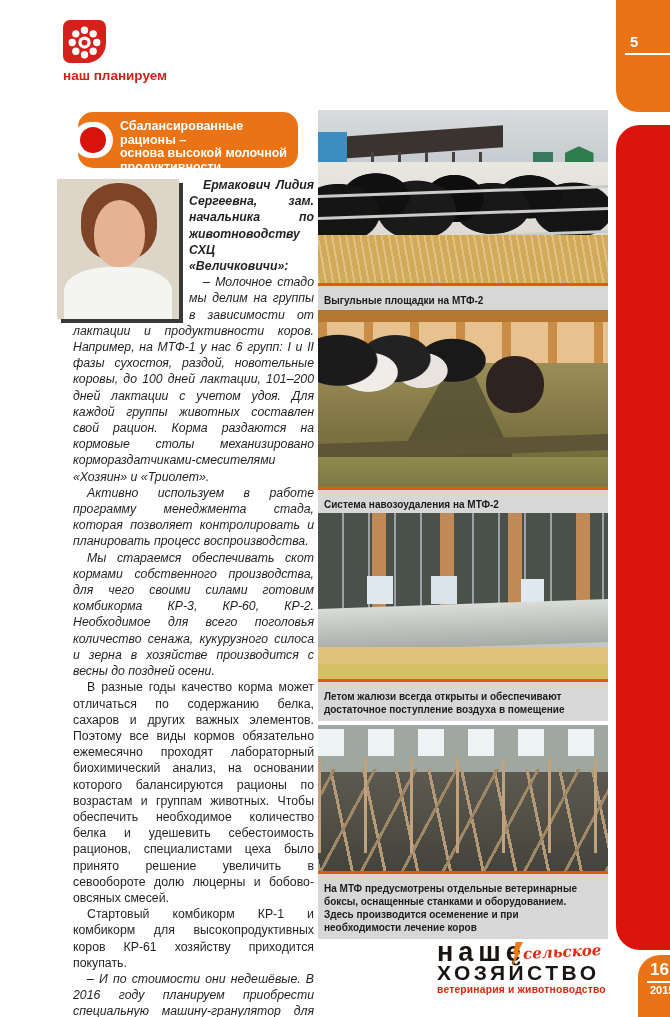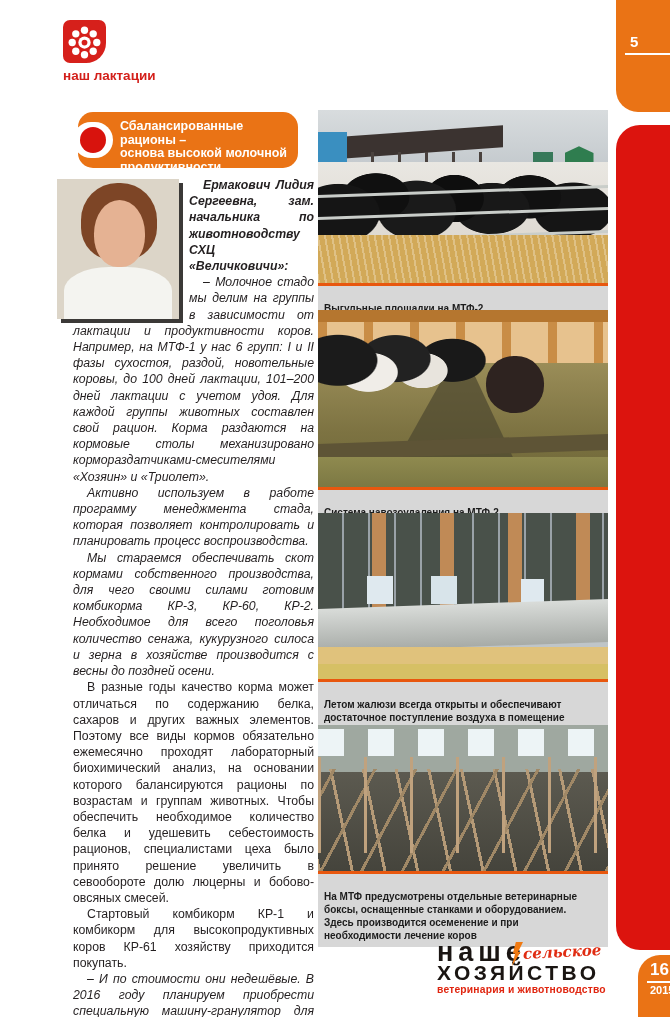--- a/index.html
+++ b/index.html
@@ -34,21 +34,21 @@
   
   .portrait{float:left;width:122px;height:140px;margin:2px 10px 3px 0;position:relative;
             background:#dcd5c8;box-shadow:4px 4px 0 rgba(25,22,20,.85);overflow:hidden;}
   .po-hair{position:absolute;left:20%;top:3%;width:62%;height:55%;background:#7d4526;border-radius:48% 48% 42% 42%;}
   .po-face{position:absolute;left:30%;top:15%;width:42%;height:48%;background:#e5b293;border-radius:50% 50% 46% 46%;}
   .po-body{position:absolute;left:6%;top:63%;width:88%;height:40%;background:#f4f4f0;border-radius:42% 42% 0 0;}
   
   .figure{position:absolute;left:318px;width:290px;}
   .photo{width:290px;position:relative;overflow:hidden;background:#bfc5c8;}
   .orange-rule{height:3px;background:#e8570e;}
-  .caption{background:#d7d7d7;color:#1c1c1c;font-size:10px;font-weight:bold;line-height:13px;padding:16px 10px 5px 6px;}
+  .caption{background:#d7d7d7;color:#1c1c1c;font-size:10px;font-weight:bold;line-height:13px;padding:8px 10px 5px 6px;}
   .layer{position:absolute;}
   
   .p1{height:173px;}
   .p1 .sky{left:0;top:0;right:0;height:36%;background:linear-gradient(#d8dcde,#c2c8cc);}
   .p1 .shed{left:8%;top:12%;width:56%;height:13%;background:#3b3330;transform:skewY(-4deg);}
   .p1 .shed-legs{left:10%;top:24%;width:52%;height:11%;background:repeating-linear-gradient(90deg,transparent 0 24px,#4a423e 24px 27px);}
   .p1 .box-blue{left:0;top:13%;width:10%;height:17%;background:#3a8fc0;}
   .p1 .bldg-green1{right:5%;top:21%;width:10%;height:11%;background:#2f7d4f;clip-path:polygon(0 35%,50% 0,100% 35%,100% 100%,0 100%);}
   .p1 .bldg-green2{right:19%;top:24%;width:7%;height:8%;background:#37795a;}
   .p1 .fence-blue{left:0;right:0;top:33%;height:4%;background:#3668a8;}
@@ -127,21 +127,21 @@
           <circle cx="29.5" cy="30.5" r="3.6"></circle>
         <circle cx="21" cy="34" r="3.6"></circle>
           <circle cx="12.5" cy="30.5" r="3.6"></circle>
         <circle cx="9" cy="22" r="3.6"></circle>
           <circle cx="12.5" cy="13.5" r="3.6"></circle>
         <circle cx="21" cy="22" r="6"></circle>
       </g>
       <circle cx="21" cy="22" r="2.8" fill="#d6201b"></circle>
     </svg>
   </div>
-  <div class="brand-label">наш лактации</div>
+  <div class="brand-label">наш планируем</div>
 </div>
 
 <div class="tab-top">
   <div class="num">5</div>
   <div class="rule"></div>
 </div>
 <div class="side-red-bar"></div>
 <div class="tab-bottom">
   <div class="num">16</div>
   <div class="rule"></div>

